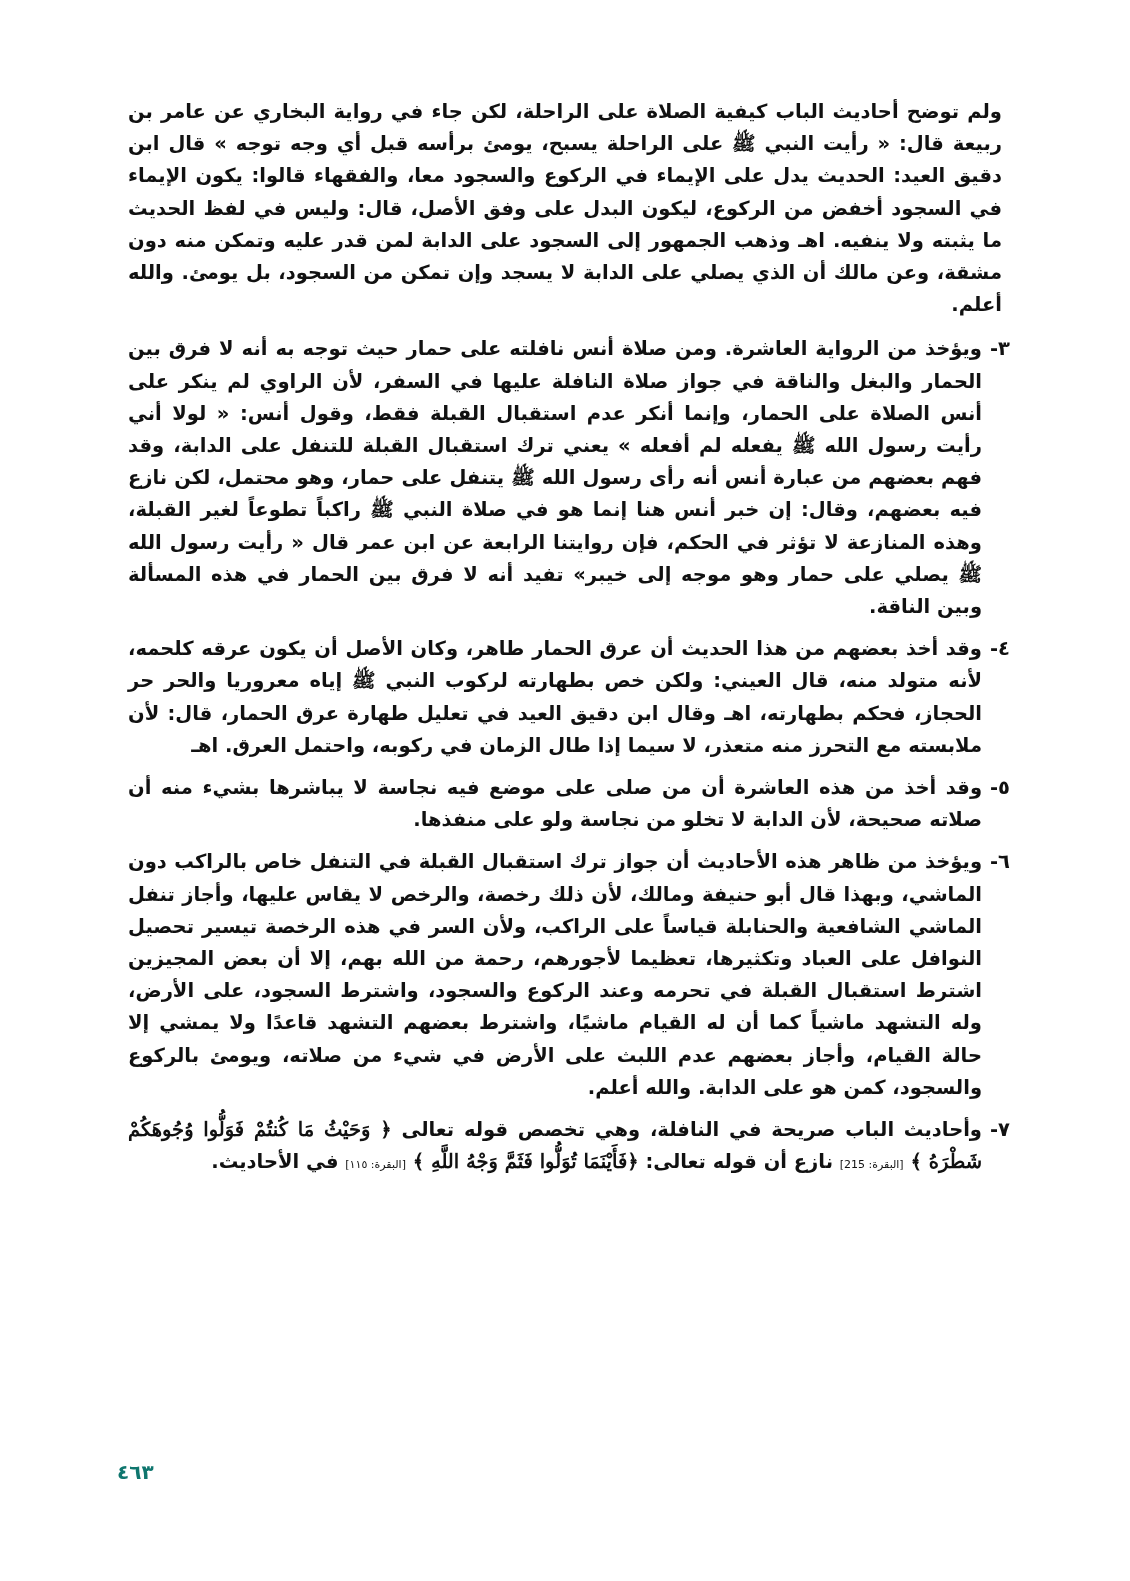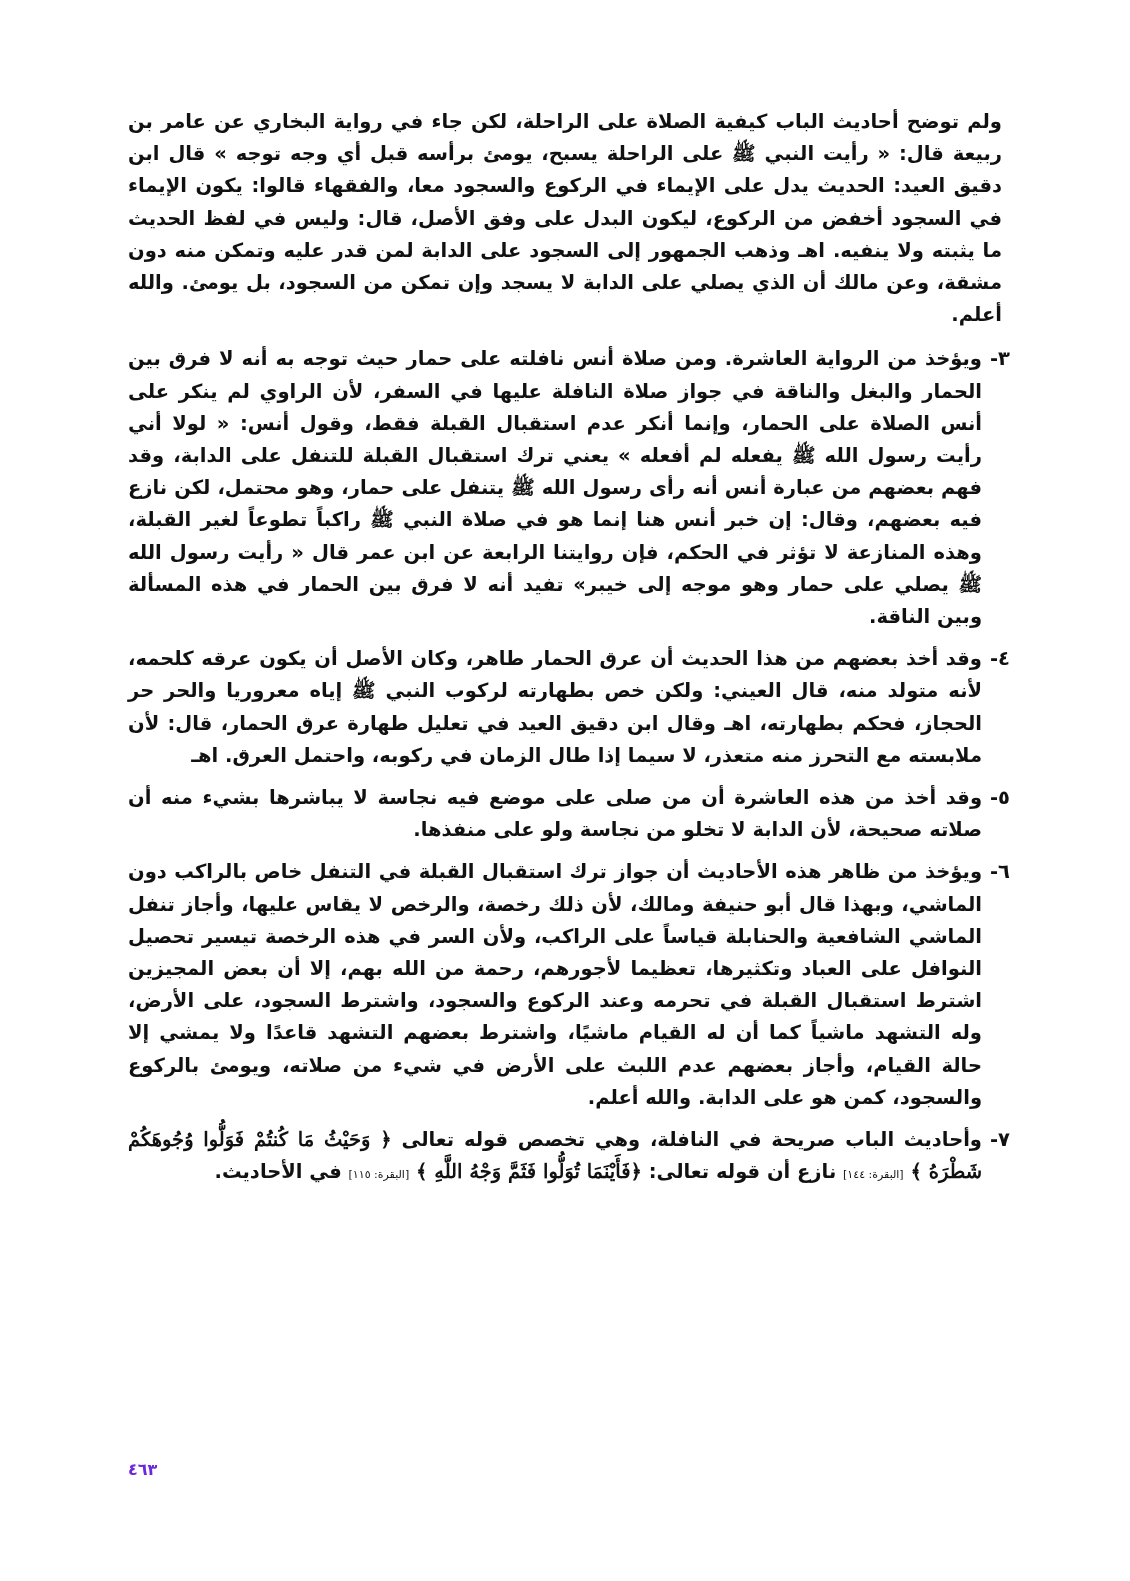--- a/index.html
+++ b/index.html
@@ -26,21 +26,20 @@
       font-size: 19.5px;
       line-height: 32.2px;
       font-weight: bold;
     }
     .para {
       margin: 0 0 10px 0;
     }
     .para.intro {
       margin-bottom: 12px;
       padding-right: 8px;
-      margin-top: 10px;
     }
     .item {
       position: relative;
       padding-right: 28px;
       margin-bottom: 10px;
     }
     .item .num {
       position: absolute;
       right: 0;
       top: 0;
@@ -51,27 +50,27 @@
     .verse {
       font-family: "DejaVu Serif", serif;
       font-weight: bold;
     }
     .ref {
       font-weight: normal;
       font-size: 11px;
     }
     .page-number {
       position: absolute;
-      left: 128px;
+      left: 117px;
       top: 1460px;
       font-family: "DejaVu Sans", sans-serif;
       font-weight: bold;
-      font-size: 16px;
+      font-size: 20px;
       direction: rtl;
-      color: #6d28d9;
+      color: #0f766e;
     }
   </style>
 </head>
 <body>
 
 <div class="page">
 
   <p class="para intro">ولم توضح أحاديث الباب كيفية الصلاة على الراحلة، لكن جاء في رواية البخاري عن عامر بن ربيعة قال: « رأيت النبي ﷺ على الراحلة يسبح، يومئ برأسه قبل أي وجه توجه » قال ابن دقيق العيد: الحديث يدل على الإيماء في الركوع والسجود معا، والفقهاء قالوا: يكون الإيماء في السجود أخفض من الركوع، ليكون البدل على وفق الأصل، قال: وليس في لفظ الحديث ما يثبته ولا ينفيه. اهـ وذهب الجمهور إلى السجود على الدابة لمن قدر عليه وتمكن منه دون مشقة، وعن مالك أن الذي يصلي على الدابة لا يسجد وإن تمكن من السجود، بل يومئ. والله أعلم.</p>
 
   <div class="item">
@@ -89,18 +88,18 @@
     <span class="body">وقد أخذ من هذه العاشرة أن من صلى على موضع فيه نجاسة لا يباشرها بشيء منه أن صلاته صحيحة، لأن الدابة لا تخلو من نجاسة ولو على منفذها.</span>
   </div>
 
   <div class="item">
     <span class="num">٦-</span>
     <span class="body">ويؤخذ من ظاهر هذه الأحاديث أن جواز ترك استقبال القبلة في التنفل خاص بالراكب دون الماشي، وبهذا قال أبو حنيفة ومالك، لأن ذلك رخصة، والرخص لا يقاس عليها، وأجاز تنفل الماشي الشافعية والحنابلة قياساً على الراكب، ولأن السر في هذه الرخصة تيسير تحصيل النوافل على العباد وتكثيرها، تعظيما لأجورهم، رحمة من الله بهم، إلا أن بعض المجيزين اشترط استقبال القبلة في تحرمه وعند الركوع والسجود، واشترط السجود، على الأرض، وله التشهد ماشياً كما أن له القيام ماشيًا، واشترط بعضهم التشهد قاعدًا ولا يمشي إلا حالة القيام، وأجاز بعضهم عدم اللبث على الأرض في شيء من صلاته، ويومئ بالركوع والسجود، كمن هو على الدابة. والله أعلم.</span>
   </div>
 
   <div class="item">
     <span class="num">٧-</span>
-    <span class="body"><span>وأحاديث الباب صريحة في النافلة، وهي تخصص قوله تعالى </span><span class="verse">﴿ وَحَيْثُ مَا كُنتُمْ فَوَلُّوا وُجُوهَكُمْ شَطْرَهُ ﴾</span> <span class="ref">[البقرة: ١٤٤]</span><span> نازع أن قوله تعالى: </span><span class="verse">﴿فَأَيْنَمَا تُوَلُّوا فَثَمَّ وَجْهُ اللَّهِ ﴾</span> <span class="ref">[البقرة: ١١٥]</span><span> في الأحاديث.</span></span>
+    <span class="body"><span>وأحاديث الباب صريحة في النافلة، وهي تخصص قوله تعالى </span><span class="verse">﴿ وَحَيْثُ مَا كُنتُمْ فَوَلُّوا وُجُوهَكُمْ شَطْرَهُ ﴾</span> <span class="ref">[البقرة: 215]</span><span> نازع أن قوله تعالى: </span><span class="verse">﴿فَأَيْنَمَا تُوَلُّوا فَثَمَّ وَجْهُ اللَّهِ ﴾</span> <span class="ref">[البقرة: ١١٥]</span><span> في الأحاديث.</span></span>
   </div>
 
 </div>
 
 <div class="page-number">٤٦٣</div>
 
 </body></html>

